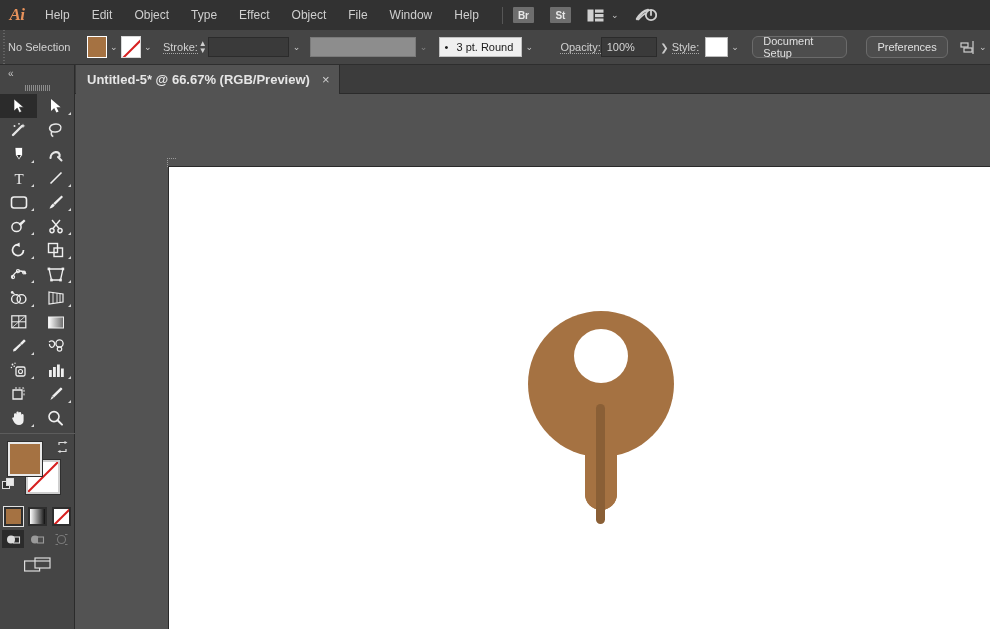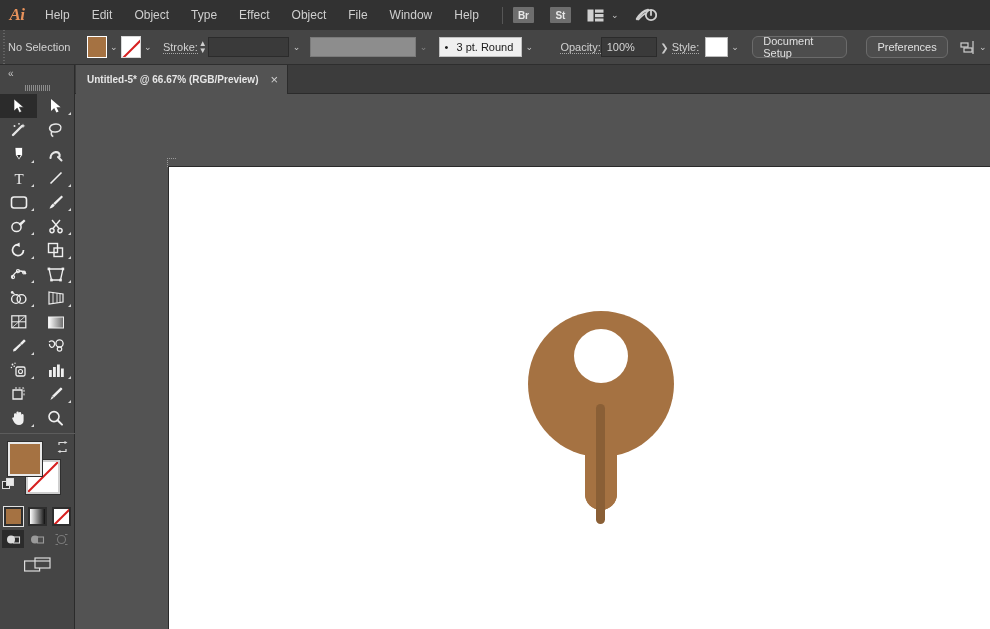--- a/index.html
+++ b/index.html
@@ -113,21 +113,21 @@
     border-bottom: 1px solid #2b2b2b;
   }
   .doc-tab {
     position: absolute; left: 76px; top: 0; height: 29px;
     background: #535353;
     display: flex; align-items: center;
     padding: 0 9px 0 11px;
     border-right: 1px solid #2b2b2b;
   }
   .doc-tab-title {
-    font-size: 10px; color: #e6e6e6; font-weight: bold;
+    font-size: 13px; color: #e6e6e6; font-weight: bold;
     white-space: nowrap;
   }
   .doc-tab-close {
     margin-left: 12px; font-size: 13px; color: #cfcfcf; line-height: 1;
   }
 
   
   .toolbar {
     position: absolute; left: 0; top: 65px; width: 75px; height: 564px;
     background: #454545;

